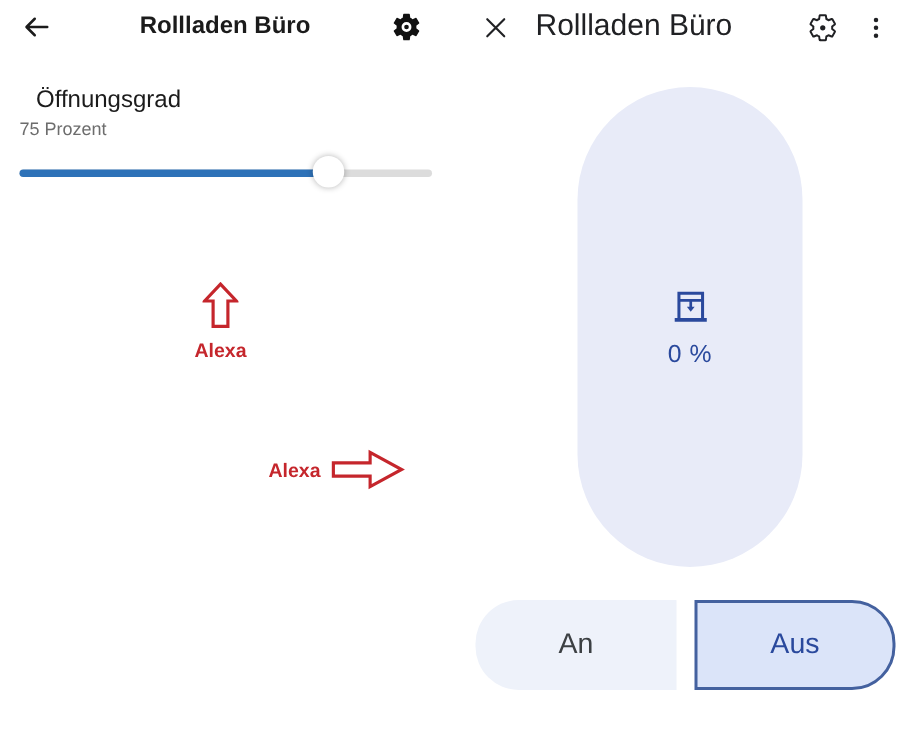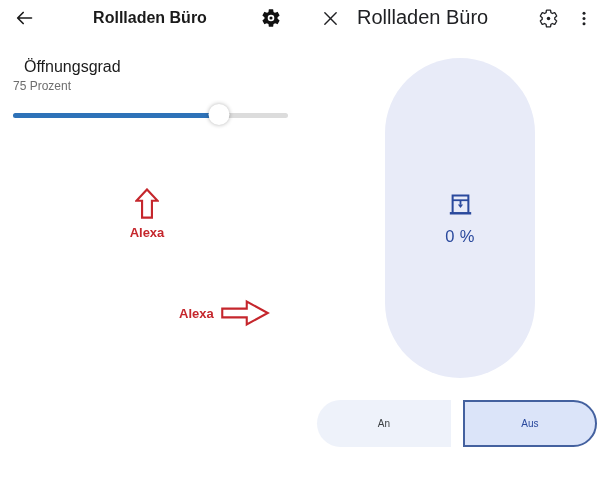--- a/index.html
+++ b/index.html
@@ -42,22 +42,22 @@
 
   
   .pill{position:absolute;left:85px;top:58px;width:150px;height:320px;border-radius:80px;
     background:var(--pill_bg,#e8ebf8);display:flex;flex-direction:column;align-items:center;
     justify-content:center;gap:9px;cursor:pointer;}
   .pill .pct{font-size:16.5px;color:var(--accent_blue,#2a499d);letter-spacing:.4px;}
 
   
   .segmented{position:absolute;left:17px;top:400px;width:280px;height:58px;display:flex;}
   .seg{appearance:none;-webkit-appearance:none;border:none;margin:0;padding:0;
-    width:140px;height:47px;display:flex;align-items:center;justify-content:center;
-    font-family:inherit;font-size:10px;cursor:pointer;box-sizing:border-box;}
+    width:140px;height:60px;display:flex;align-items:center;justify-content:center;
+    font-family:inherit;font-size:19px;cursor:pointer;box-sizing:border-box;}
   .seg.an{background:var(--segment_on_bg,#eef2fa);border-radius:29px 0 0 29px;color:var(--an_text,#3c4043);}
   .seg.aus{background:var(--segment_off_bg,#dbe4f9);border:2px solid var(--segment_border,#44619f);
     border-radius:0 29px 29px 0;color:var(--accent_blue,#2a499d);font-weight:500;margin-left:12px;}
 </style>
 </head>
 <body>
 
 <div class="screen">
 
   <section class="pane left">

